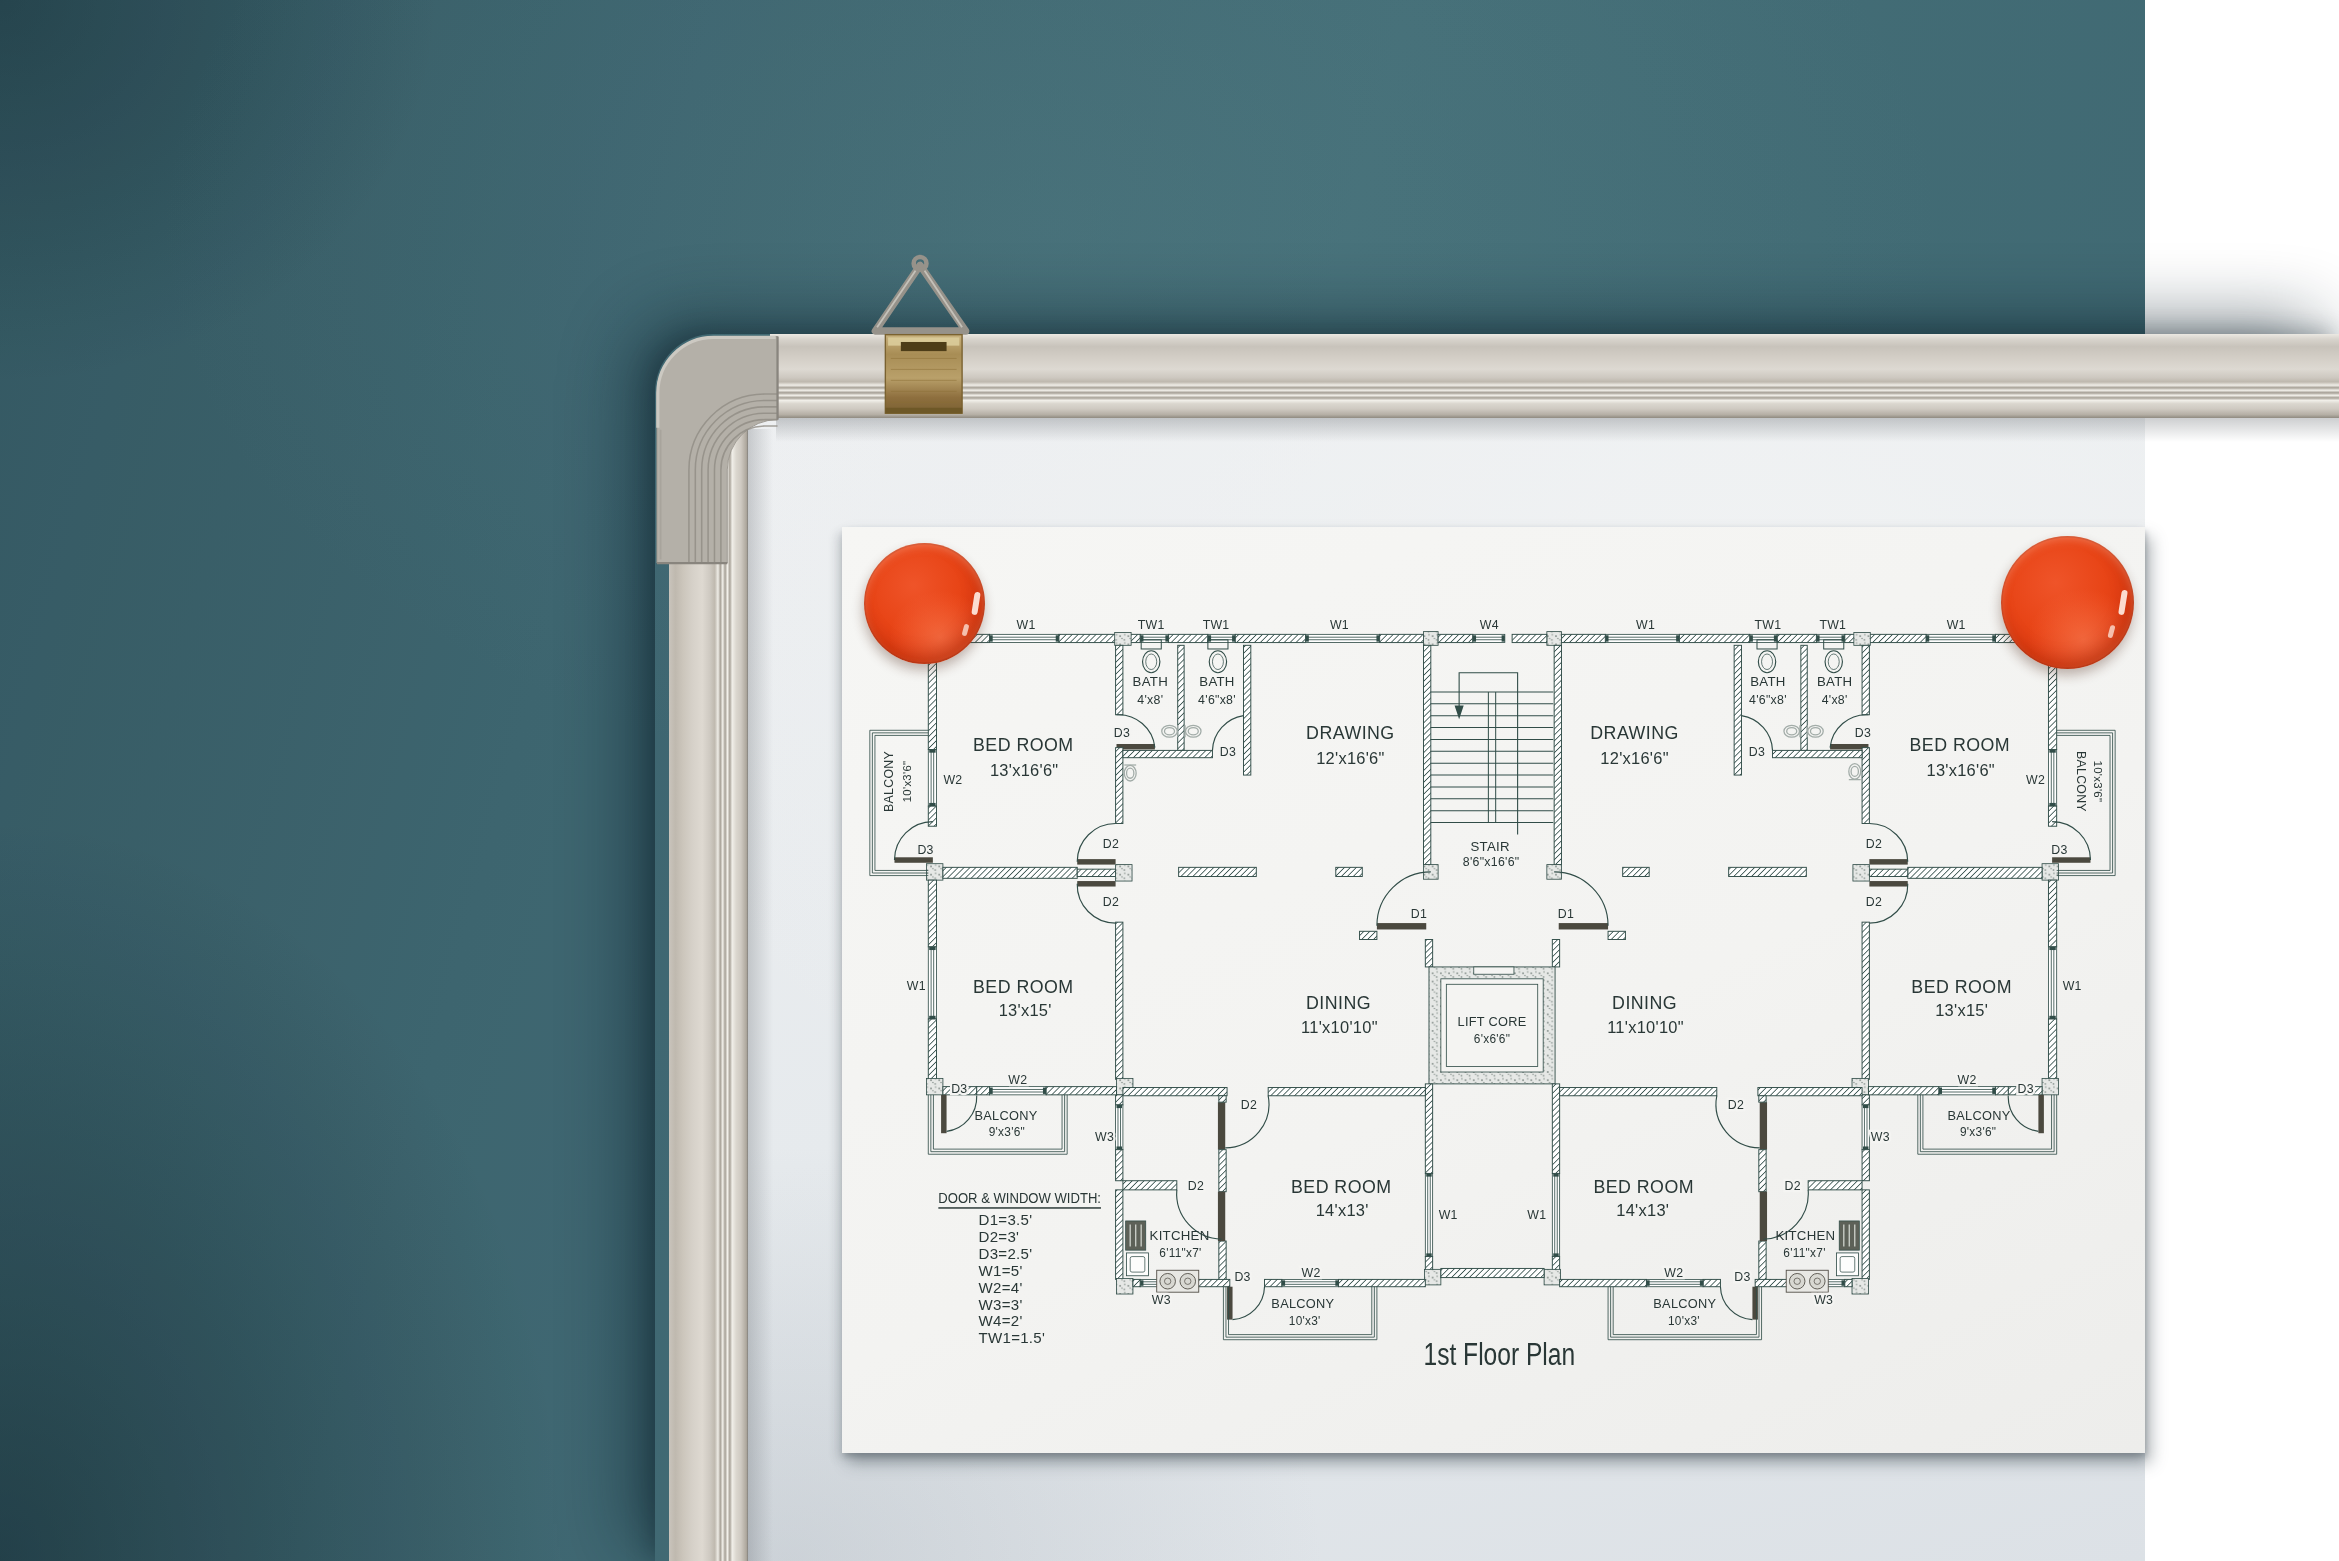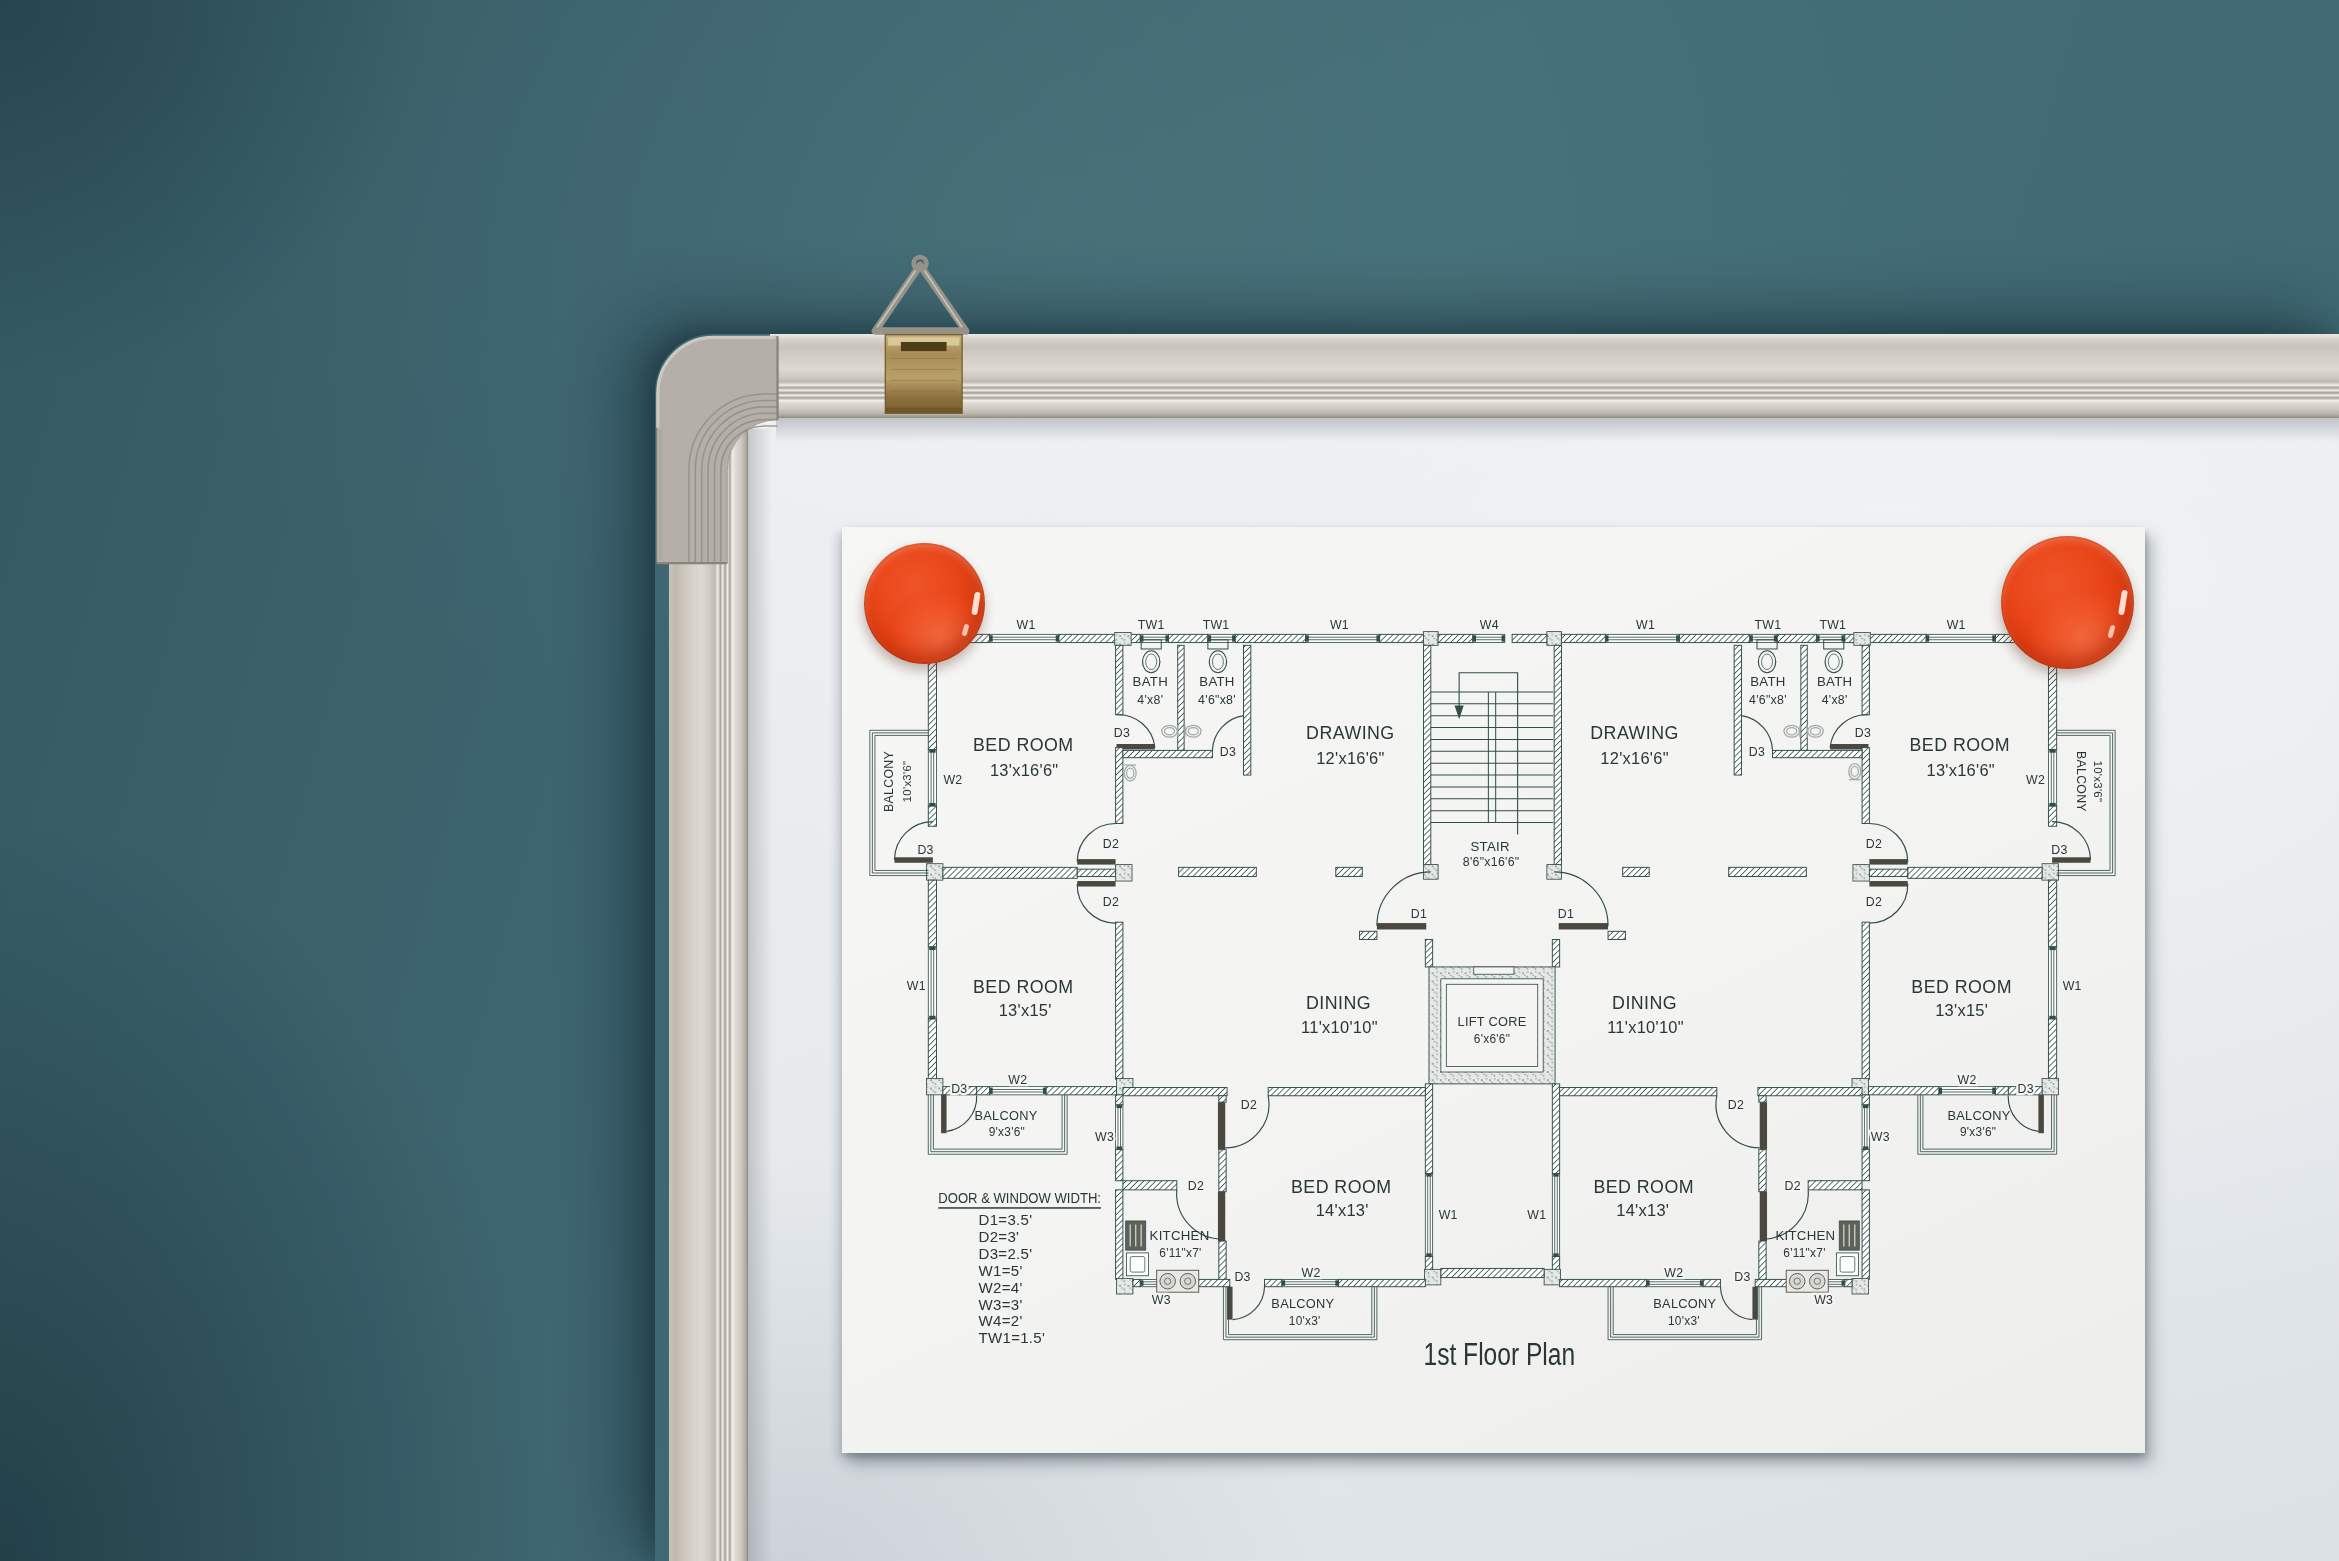--- a/index.html
+++ b/index.html
@@ -1,16 +1,16 @@
 <!DOCTYPE html>
 <html style="font-size:14.6px"><head><meta charset="utf-8">
 <style>
   html,body{margin:0;padding:0;width:2339px;height:1562px;overflow:hidden;
     font-family:"Liberation Sans",sans-serif;}
-  #scene{position:absolute;inset:0;width:2339px;height:1562px;text-align:right;}
+  #scene{position:absolute;inset:0;width:2145px;height:1562px;text-align:right;}
   .abs{position:absolute;}
 </style></head>
 <body>
 <div id="scene">
 
   <div class="abs" style="inset:0;background:
     radial-gradient(1279px 822px at 1051px 228px, rgba(96,140,148,0.20), rgba(0,0,0,0) 70%),
     radial-gradient(868px 1142px at 0px 1562px, rgba(8,28,36,0.52), rgba(0,0,0,0) 65%),
     radial-gradient(731px 640px at 0px 0px, rgba(12,34,44,0.42), rgba(0,0,0,0) 60%),
     linear-gradient(105deg,#30555f 0%,#3a626d 28%,#416c76 55%,#3c6671 100%);"></div>

